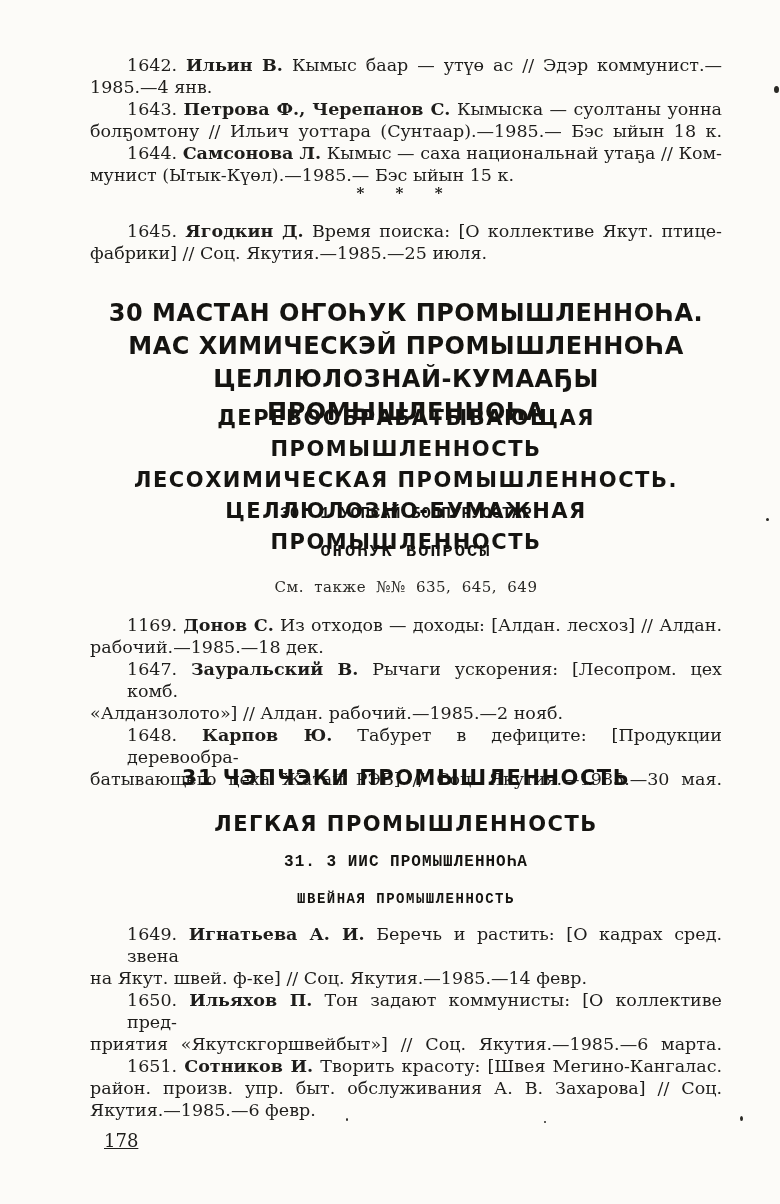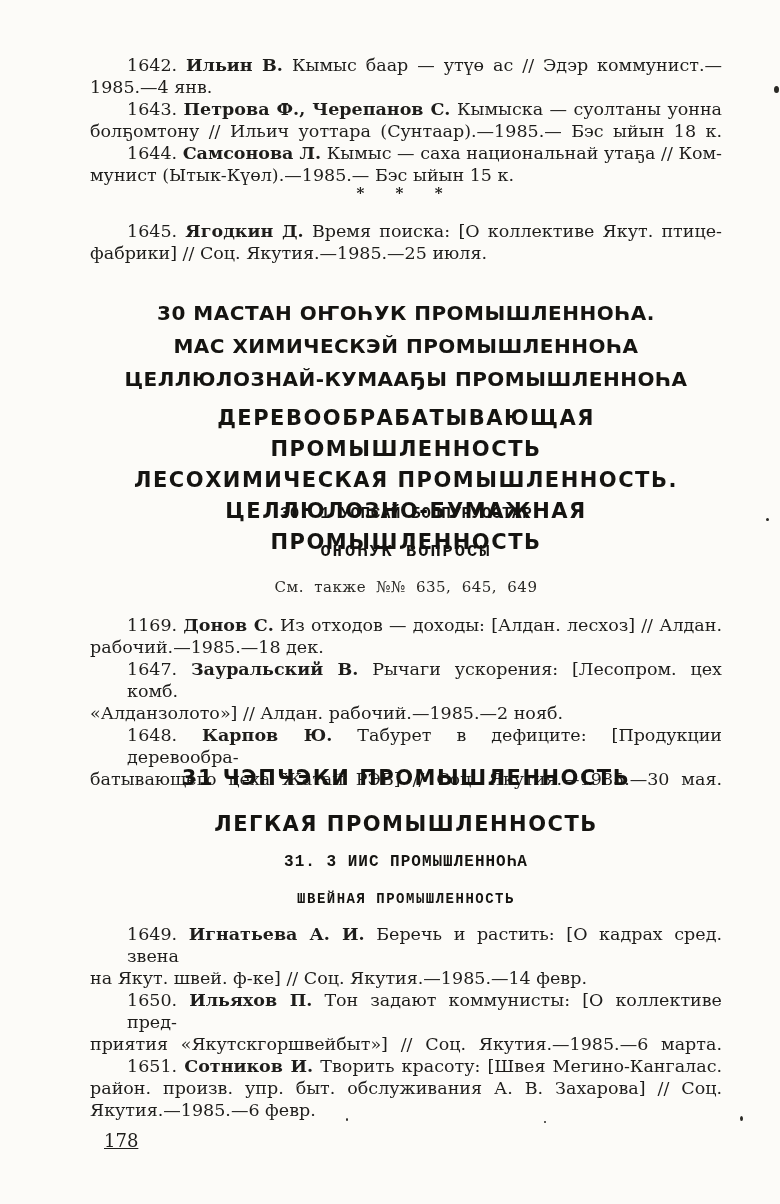--- a/index.html
+++ b/index.html
@@ -23,21 +23,21 @@
   .j { text-align: justify; text-align-last: justify; }
   .first { padding-left: 37px; }
   .author { font-weight: bold; }
 
   
   .h-lg {
     position: absolute; left: 90px; width: 632px;
     font-family: "DejaVu Sans", "Liberation Sans", sans-serif;
     font-weight: 700; text-align: center; color: #151411;
   }
-  .h-a { font-size: 20px; line-height: 33px; letter-spacing: 0.5px; }
+  .h-a { font-size: 24px; line-height: 33px; letter-spacing: 0.5px; }
   .h-b { font-size: 21px; line-height: 31px; letter-spacing: 1.5px; }
   .h-md {
     position: absolute; left: 90px; width: 632px;
     font-family: Liberation Mono, monospace;
     font-weight: 700; text-align: center; color: #151411;
     font-size: 16.5px; letter-spacing: 1px; line-height: 20px;
   }
   .see-also {
     position: absolute; left: 90px; width: 632px;
     text-align: center; font-size: 15px; color: #2a2925;

